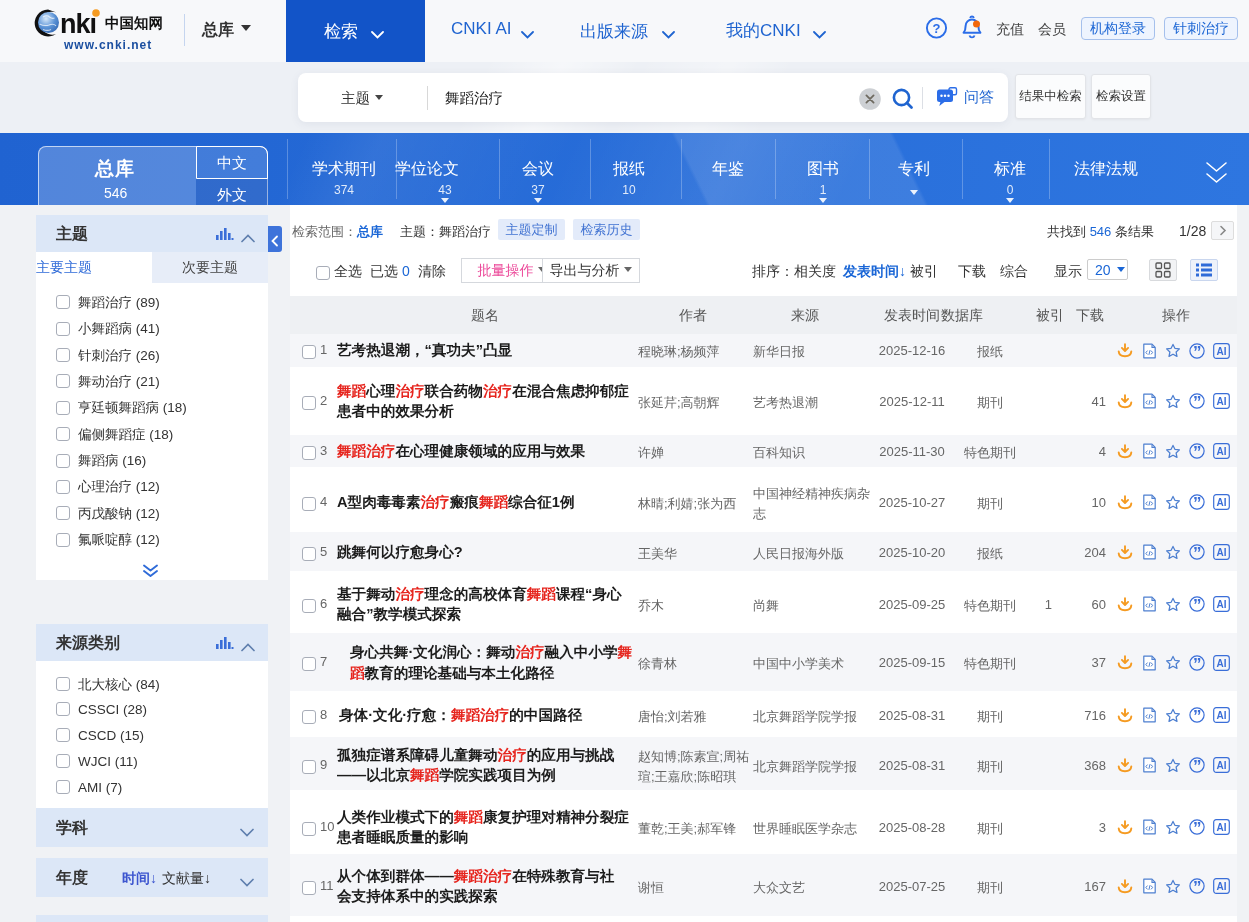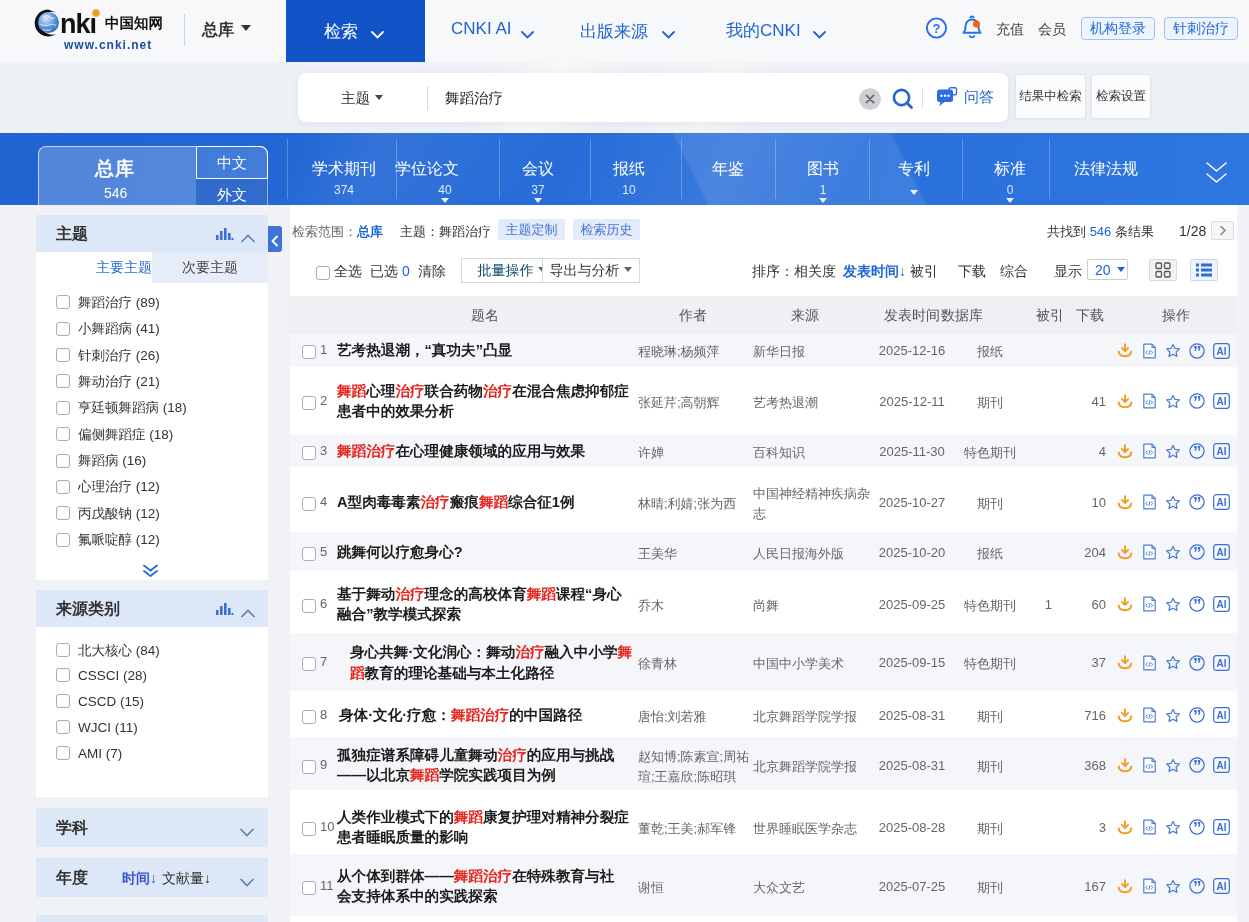--- a/index.html
+++ b/index.html
@@ -112,21 +112,21 @@
 <div class="navdiv" style="left:499px"></div>
 <div class="navdiv" style="left:590px"></div>
 <div class="navdiv" style="left:681px"></div>
 <div class="navdiv" style="left:775px"></div>
 <div class="navdiv" style="left:869px"></div>
 <div class="navdiv" style="left:962px"></div>
 <div class="navdiv" style="left:1049px"></div>
 <div class="navtxt" style="left:312.0px;top:159px">学术期刊</div>
 <div class="navcnt" style="left:314px;top:183px;width:60px">374</div>
 <div class="navtxt" style="left:395px;top:159px">学位论文</div>
-<div class="navcnt" style="left:415px;top:183px;width:60px">40</div>
+<div class="navcnt" style="left:415px;top:183px;width:60px">43</div>
 <div class="abs" style="left:441px;top:198px;width:0;height:0;border:4px solid transparent;border-top:5px solid rgba(255,255,255,.9)"></div>
 <div class="navtxt" style="left:522.0px;top:159px">会议</div>
 <div class="navcnt" style="left:508px;top:183px;width:60px">37</div>
 <div class="abs" style="left:534px;top:198px;width:0;height:0;border:4px solid transparent;border-top:5px solid rgba(255,255,255,.9)"></div>
 <div class="navtxt" style="left:613.0px;top:159px">报纸</div>
 <div class="navcnt" style="left:599px;top:183px;width:60px">10</div>
 <div class="navtxt" style="left:712.0px;top:159px">年鉴</div>
 <div class="navtxt" style="left:807.0px;top:159px">图书</div>
 <div class="navcnt" style="left:793px;top:183px;width:60px">1</div>
 <div class="abs" style="left:819px;top:198px;width:0;height:0;border:4px solid transparent;border-top:5px solid rgba(255,255,255,.9)"></div>
@@ -154,42 +154,42 @@
     <div class="abs" style="left:179px;top:12px"><svg width="19" height="14" viewBox="0 0 19 14" style="">
         <rect x="1" y="8" width="2.6" height="5" fill="#3a6ed8"></rect>
         <rect x="5" y="4" width="2.6" height="9" fill="#3a6ed8"></rect>
         <rect x="9" y="1" width="2.6" height="12" fill="#3a6ed8"></rect>
         <rect x="13" y="6" width="2.6" height="7" fill="#3a6ed8"></rect>
         <rect x="16.5" y="11" width="2" height="2" fill="#3a6ed8"></rect>
       </svg></div>
     <div class="abs" style="left:205px;top:14px"><svg width="14" height="9" viewBox="0 0 14 9" style="">
         <path d="M1 7.5 L7 1.5 L13 7.5" stroke="#5f7fae" stroke-width="1.7" fill="none" stroke-linecap="round"></path>
       </svg></div>
-    <div class="abs" style="left:0;top:37px;width:116px;height:31px;background:#fff;text-align:right;font-size:14px;color:#2f6bd8;line-height:31px">主要主题</div>
+    <div class="abs" style="left:0;top:37px;width:116px;height:31px;background:#fff;text-align:left;font-size:14px;color:#2f6bd8;line-height:31px">主要主题</div>
     <div class="abs" style="left:116px;top:37px;width:116px;height:31px;background:#e7edf8;text-align:center;font-size:14px;color:#444;line-height:31px">次要主题</div>
     <div class="item" style="top:79.0px"><span class="chk"></span>舞蹈治疗 (89)</div>
     <div class="item" style="top:105.35px"><span class="chk"></span>小舞蹈病 (41)</div>
     <div class="item" style="top:131.7px"><span class="chk"></span>针刺治疗 (26)</div>
     <div class="item" style="top:158.05px"><span class="chk"></span>舞动治疗 (21)</div>
     <div class="item" style="top:184.4px"><span class="chk"></span>亨廷顿舞蹈病 (18)</div>
     <div class="item" style="top:210.75px"><span class="chk"></span>偏侧舞蹈症 (18)</div>
     <div class="item" style="top:237.10000000000002px"><span class="chk"></span>舞蹈病 (16)</div>
     <div class="item" style="top:263.45000000000005px"><span class="chk"></span>心理治疗 (12)</div>
     <div class="item" style="top:289.8px"><span class="chk"></span>丙戊酸钠 (12)</div>
     <div class="item" style="top:316.15px"><span class="chk"></span>氟哌啶醇 (12)</div>
     <div class="abs" style="left:106px;top:349px"><svg width="17" height="14" viewBox="0 0 17 14" style="">
         <path d="M2 1.5 L8.5 6.5 L15 1.5" stroke="#2f6bd8" stroke-width="1.9" fill="none" stroke-linecap="round" stroke-linejoin="round"></path>
         <path d="M2 7 L8.5 12 L15 7" stroke="#2f6bd8" stroke-width="1.9" fill="none" stroke-linecap="round" stroke-linejoin="round"></path>
       </svg></div>
   </div>
 <div class="abs" style="left:268px;top:226px;width:14px;height:26px;background:#3e73da;border-radius:0 3px 3px 0"></div>
 <div class="abs" style="left:270px;top:233px"><svg width="10" height="12" viewBox="0 0 10 12" style="">
       <path d="M7 1.5 L2.5 6 L7 10.5" stroke="#fff" stroke-width="1.8" fill="none" stroke-linecap="round"></path>
     </svg></div>
-<div class="panel" style="top:590px;height:207px">
+<div class="panel" style="top:624px;height:207px">
     <div class="phead"></div>
     <div class="ptitle">来源类别</div>
     <div class="abs" style="left:179px;top:12px"><svg width="19" height="14" viewBox="0 0 19 14" style="">
         <rect x="1" y="8" width="2.6" height="5" fill="#3a6ed8"></rect>
         <rect x="5" y="4" width="2.6" height="9" fill="#3a6ed8"></rect>
         <rect x="9" y="1" width="2.6" height="12" fill="#3a6ed8"></rect>
         <rect x="13" y="6" width="2.6" height="7" fill="#3a6ed8"></rect>
         <rect x="16.5" y="11" width="2" height="2" fill="#3a6ed8"></rect>
       </svg></div>
     <div class="abs" style="left:205px;top:14px"><svg width="14" height="9" viewBox="0 0 14 9" style="">
@@ -220,21 +220,21 @@
 <div class="pill" style="left:573px;width:67px">检索历史</div>
 <div class="abs" style="left:1047px;top:223px;font-size:13px;color:#333">共找到&nbsp;<span style="color:#1a66d6">546</span>&nbsp;条结果</div>
 <div class="abs" style="left:1179px;top:223px;font-size:14px;color:#333">1/28</div>
 <div class="abs" style="left:1211px;top:221px;width:23px;height:19px;background:#f5f6f8;border:1px solid #ddd;border-radius:2px"><svg width="21" height="17" viewBox="0 0 21 17" style="">
       <path d="M9 4.5 L13 8.5 L9 12.5" stroke="#888" stroke-width="1.6" fill="none" stroke-linecap="round"></path>
     </svg></div>
 <div class="abs" style="left:316px;top:263px"><span class="chk"></span></div>
 <div class="abs" style="left:334px;top:263px;font-size:14px;color:#333">全选</div>
 <div class="abs" style="left:370px;top:263px;font-size:14px;color:#333">已选 <span style="color:#1a66d6">0</span></div>
 <div class="abs" style="left:418px;top:263px;font-size:14px;color:#333">清除</div>
-<div class="abs" style="left:461px;top:258px;width:102px;height:25px;border:1px solid #d5d8dd;background:#fff;font-size:14px;color:#0c4a6e;text-align:center;line-height:23px">批量操作 <span style="display:inline-block;width:0;height:0;border:4px solid transparent;border-top:5px solid #666;vertical-align:-1px;margin-left:1px"></span></div>
+<div class="abs" style="left:461px;top:258px;width:102px;height:25px;border:1px solid #d5d8dd;background:#fff;font-size:14px;color:#ec4899;text-align:center;line-height:23px">批量操作 <span style="display:inline-block;width:0;height:0;border:4px solid transparent;border-top:5px solid #666;vertical-align:-1px;margin-left:1px"></span></div>
 <div class="abs" style="left:542px;top:258px;width:98px;height:25px;border:1px solid #d5d8dd;background:#fff;font-size:14px;color:#333;text-align:center;line-height:23px">导出与分析 <span style="display:inline-block;width:0;height:0;border:4px solid transparent;border-top:5px solid #666;vertical-align:-1px;margin-left:1px"></span></div>
 <div class="abs" style="left:752px;top:263px;font-size:14px;color:#333">排序：相关度</div>
 <div class="abs" style="left:843px;top:263px;font-size:14px;font-weight:bold;color:#1a66d6">发表时间<span>↓</span></div>
 <div class="abs" style="left:910px;top:263px;font-size:14px;color:#333">被引</div>
 <div class="abs" style="left:958px;top:263px;font-size:14px;color:#333">下载</div>
 <div class="abs" style="left:1000px;top:263px;font-size:14px;color:#333">综合</div>
 <div class="abs" style="left:1054px;top:263px;font-size:14px;color:#333">显示</div>
 <div class="abs" style="left:1087px;top:259px;width:41px;height:21px;border:1px solid #ccc;border-radius:2px;background:#fff"></div>
 <div class="abs" style="left:1095px;top:262px;font-size:14px;color:#1a66d6">20</div>
 <div class="abs" style="left:1117px;top:267px;width:0;height:0;border:4px solid transparent;border-top:5px solid #1a66d6"></div>

